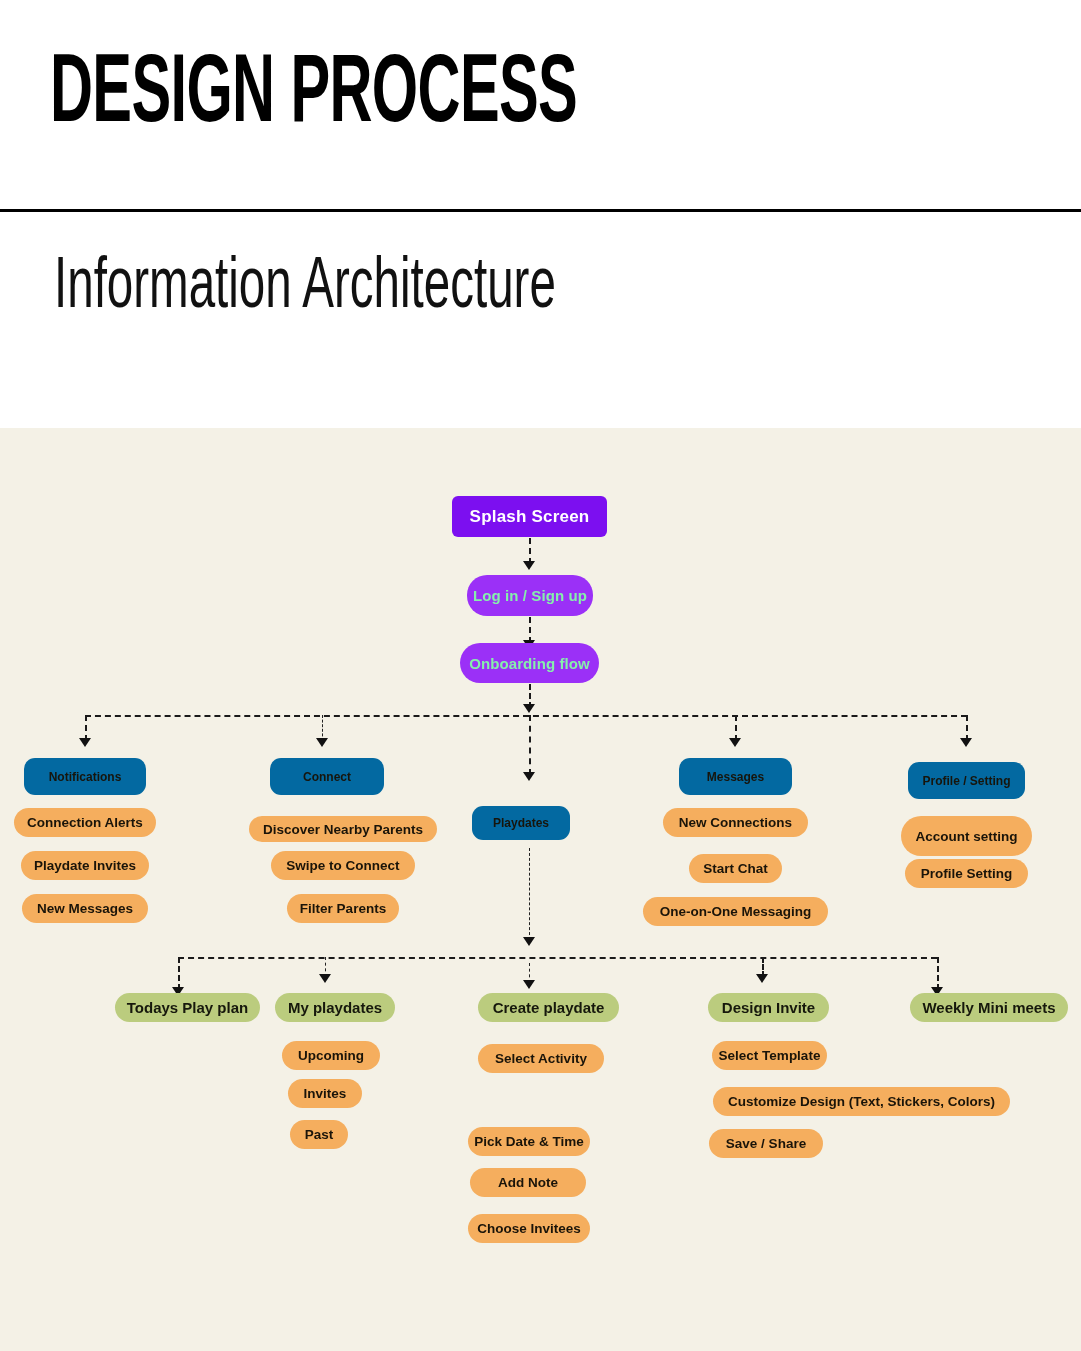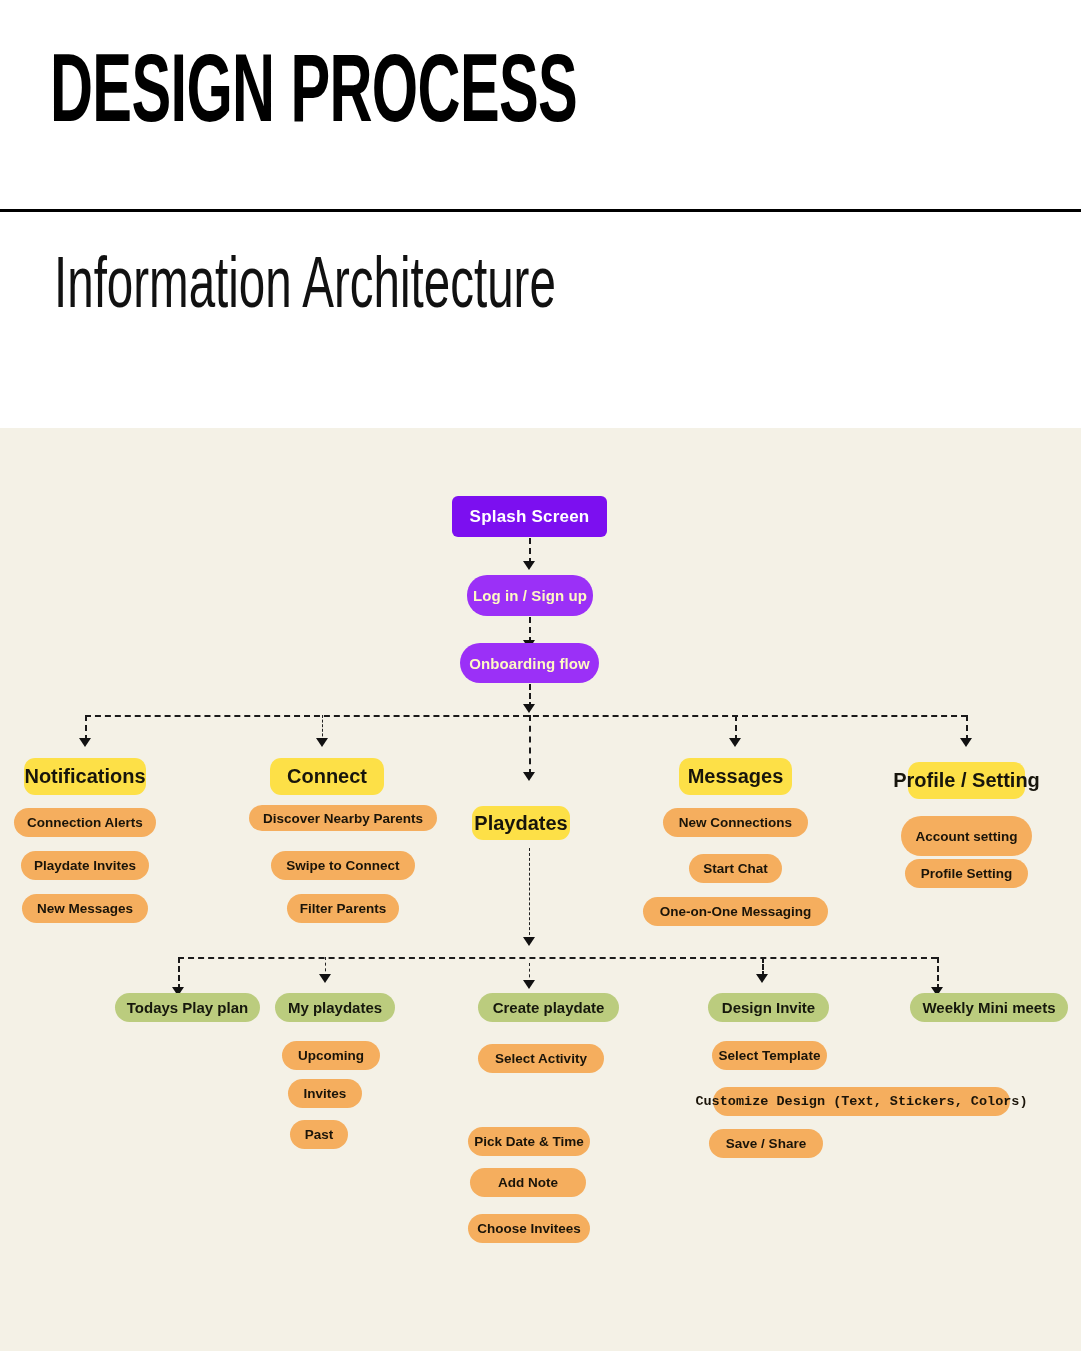--- a/index.html
+++ b/index.html
@@ -59,29 +59,29 @@
     box-sizing:border-box;
     text-align:center;
   }
   .node.root{
     background:#7C0FF0;color:#ffffff;
     border-radius:6px;
     font-size:17px;
     letter-spacing:.2px;
   }
   .node.purple{
-    background:#9B30F7;color:#fef9c3;
+    background:#9B30F7;color:#86efac;
     border-radius:20px;
     font-size:15px;
     letter-spacing:.1px;
   }
   .node.yellow{
-    background:#fde047;color:#17150c;
+    background:#0369a1;color:#17150c;
     border-radius:11px;
-    font-size:20px;
+    font-size:12px;
   }
   .node.green{
     background:#BBCC7E;color:#16180c;
     border-radius:999px;
     font-size:15px;
   }
   .node.orange{
     background:#F5AE5E;color:#1a1409;
     border-radius:999px;
     font-size:13.5px;
@@ -144,21 +144,21 @@
 
   <div class="vline" style="left:966px;top:287px;height:26px;"></div>
   <div class="arrow" style="left:960px;top:310px;"></div>
 
   <div class="node yellow" style="left:24px;top:330px;width:122px;height:37px;">Notifications</div>
   <div class="node orange" style="left:14px;top:380px;width:142px;height:29px;">Connection Alerts</div>
   <div class="node orange" style="left:21px;top:423px;width:128px;height:29px;">Playdate Invites</div>
   <div class="node orange" style="left:22px;top:466px;width:126px;height:29px;">New Messages</div>
 
   <div class="node yellow" style="left:270px;top:330px;width:114px;height:37px;">Connect</div>
-  <div class="node orange" style="left:249px;top:377px;width:188px;height:26px;">Discover Nearby Parents</div>
+  <div class="node orange" style="left:249px;top:388px;width:188px;height:26px;">Discover Nearby Parents</div>
   <div class="node orange" style="left:271px;top:423px;width:144px;height:29px;">Swipe to Connect</div>
   <div class="node orange" style="left:287px;top:466px;width:112px;height:29px;">Filter Parents</div>
 
   <div class="node yellow" style="left:472px;top:378px;width:98px;height:34px;">Playdates</div>
 
   <div class="node yellow" style="left:679px;top:330px;width:113px;height:37px;">Messages</div>
   <div class="node orange" style="left:663px;top:380px;width:145px;height:29px;">New Connections</div>
   <div class="node orange" style="left:689px;top:426px;width:93px;height:29px;">Start Chat</div>
   <div class="node orange" style="left:643px;top:469px;width:185px;height:29px;">One-on-One Messaging</div>
 
@@ -194,18 +194,18 @@
   <div class="node orange" style="left:290px;top:692px;width:58px;height:29px;">Past</div>
 
   <div class="node green" style="left:478px;top:565px;width:141px;height:29px;">Create  playdate</div>
   <div class="node orange" style="left:478px;top:616px;width:126px;height:29px;">Select Activity</div>
   <div class="node orange" style="left:468px;top:699px;width:122px;height:29px;">Pick Date &amp; Time</div>
   <div class="node orange" style="left:470px;top:740px;width:116px;height:29px;">Add Note</div>
   <div class="node orange" style="left:468px;top:786px;width:122px;height:29px;">Choose Invitees</div>
 
   <div class="node green" style="left:708px;top:565px;width:121px;height:29px;">Design  Invite</div>
   <div class="node orange" style="left:712px;top:613px;width:115px;height:29px;">Select Template</div>
-  <div class="node orange" style="left:713px;top:659px;width:297px;height:29px;font-family:Liberation Mono, monospace;">Customize Design (Text, Stickers, Colors)</div>
+  <div class="node orange" style="left:713px;top:659px;width:297px;height:29px;">Customize Design (Text, Stickers, Colors)</div>
   <div class="node orange" style="left:709px;top:701px;width:114px;height:29px;">Save / Share</div>
 
   <div class="node green" style="left:910px;top:565px;width:158px;height:29px;">Weekly  Mini meets</div>
 
 </div>
 
 </body></html>

